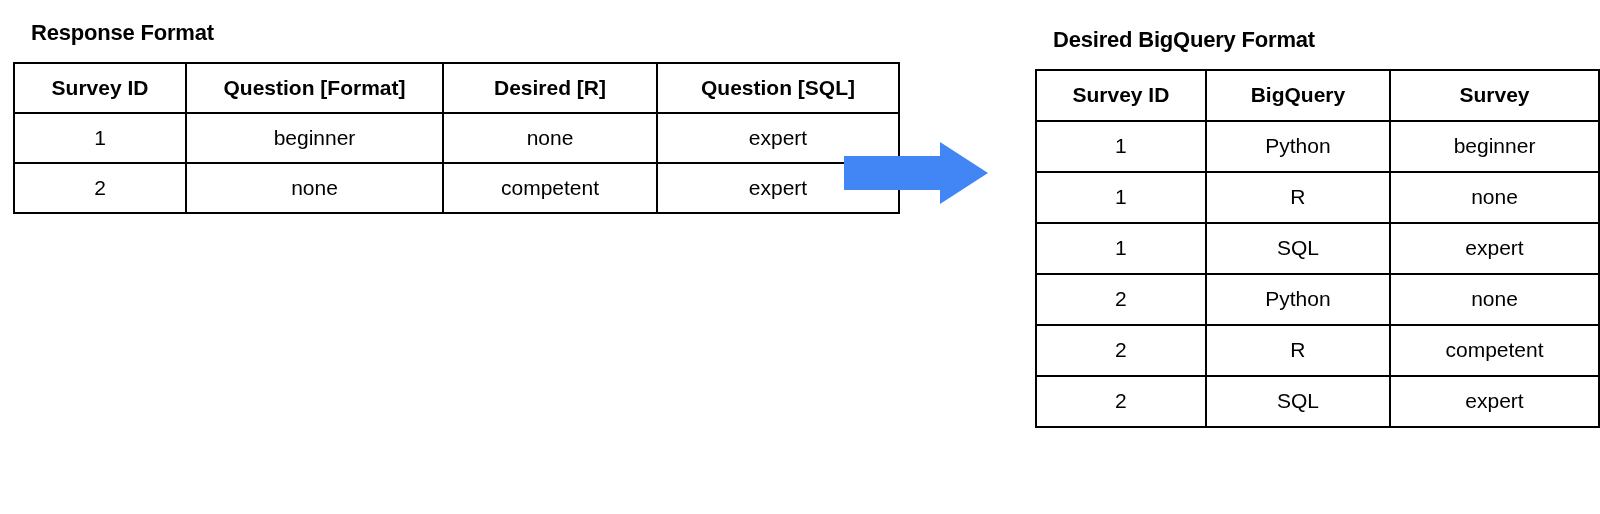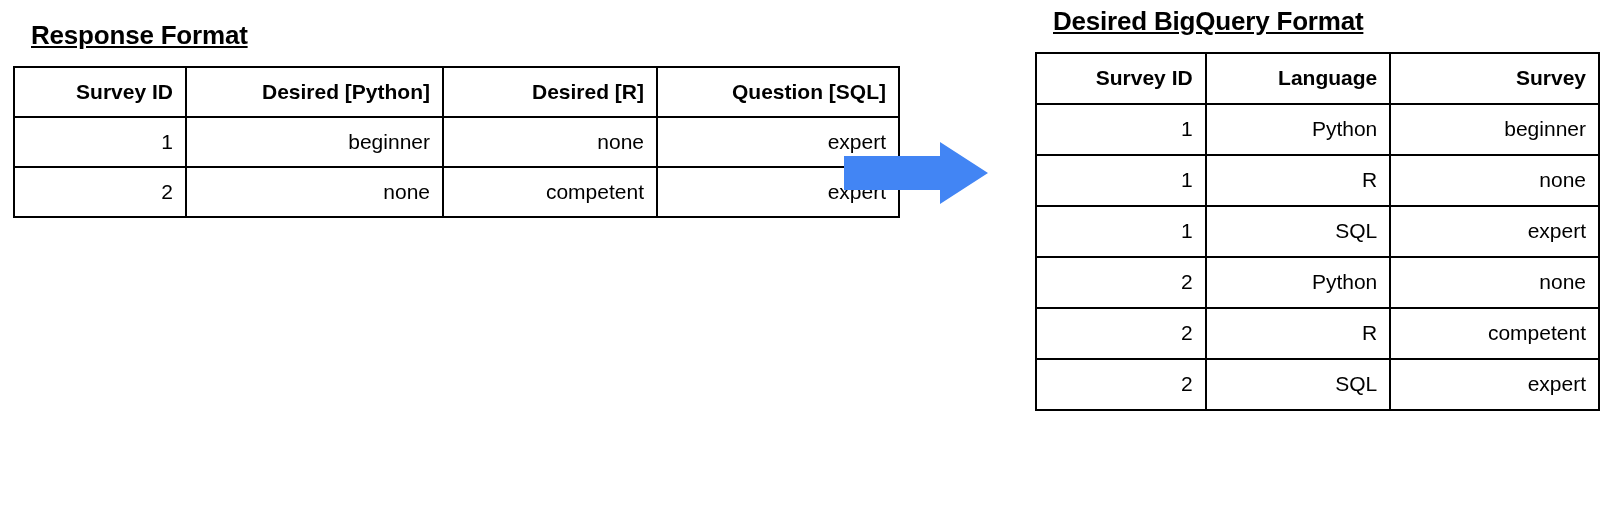--- a/index.html
+++ b/index.html
@@ -15,43 +15,42 @@
     font-family: "Liberation Sans", sans-serif;
     color: #000000;
     -webkit-font-smoothing: antialiased;
   }
 
   
   .panel {
     position: absolute;
   }
   #left-panel  { left: 13px;   top: 22px; }
-  #right-panel { left: 1035px; top: 8px; }
+  #right-panel { left: 1035px; top: 29px; }
 
   .panel-title {
-    font-size: 26px;
+    font-size: 22px;
     font-weight: bold;
     letter-spacing: -0.2px;
     line-height: 1;
     margin: 0 0 18px 18px;
     white-space: nowrap;
-    text-decoration: underline;
   }
 
   
   table.data-table {
     border-collapse: collapse;
     table-layout: fixed;
     background: #ffffff;
   }
   table.data-table td,
   table.data-table th {
     border: 2px solid #000000;
     padding: 0 12px;
-    text-align: right;
+    text-align: center;
     vertical-align: middle;
     font-size: 21px;
     font-weight: normal;
     line-height: 1.15;
     white-space: nowrap;
     overflow: hidden;
   }
   table.data-table th {
     font-weight: bold;
   }
@@ -89,21 +88,21 @@
 <body>
 
 <div class="panel" id="left-panel">
 
   <div class="panel-title">Response Format</div>
 
   <table class="data-table" id="response-table">
     <thead>
       <tr>
         <th class="col-survey">Survey ID</th>
-        <th class="col-python">Desired [Python]</th>
+        <th class="col-python">Question [Format]</th>
         <th class="col-r">Desired [R]</th>
         <th class="col-sql">Question [SQL]</th>
       </tr>
     </thead>
     <tbody>
       <tr>
         <td class="col-survey">1</td>
         <td class="col-python">beginner</td>
         <td class="col-r">none</td>
         <td class="col-sql">expert</td>
@@ -125,21 +124,21 @@
 </div>
 
 <div class="panel" id="right-panel">
 
   <div class="panel-title">Desired BigQuery Format</div>
 
   <table class="data-table" id="bigquery-table">
     <thead>
       <tr>
         <th class="col-survey">Survey ID</th>
-        <th class="col-language">Language</th>
+        <th class="col-language">BigQuery</th>
         <th class="col-level">Survey</th>
       </tr>
     </thead>
     <tbody>
       <tr>
         <td class="col-survey">1</td>
         <td class="col-language">Python</td>
         <td class="col-level">beginner</td>
       </tr>
       <tr>

